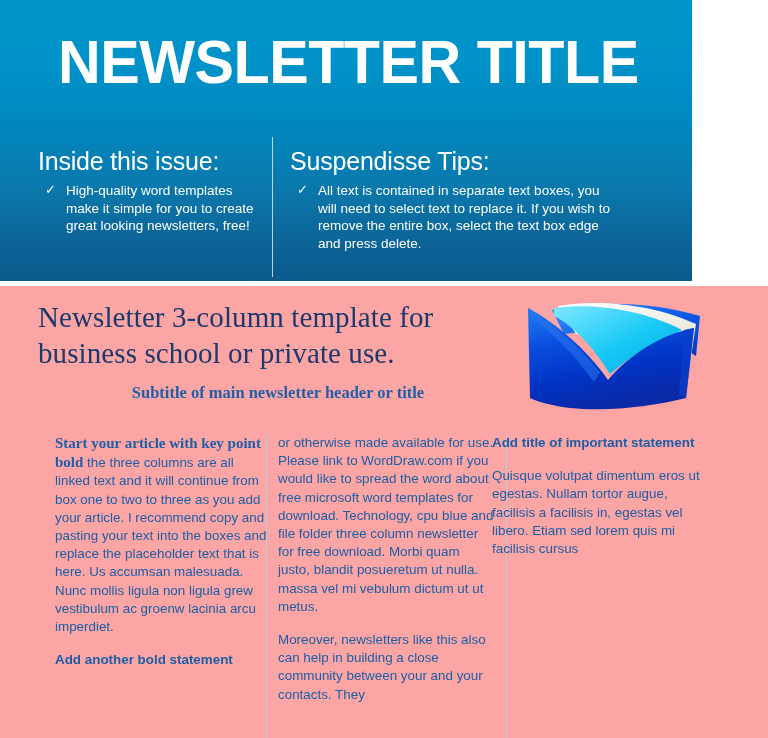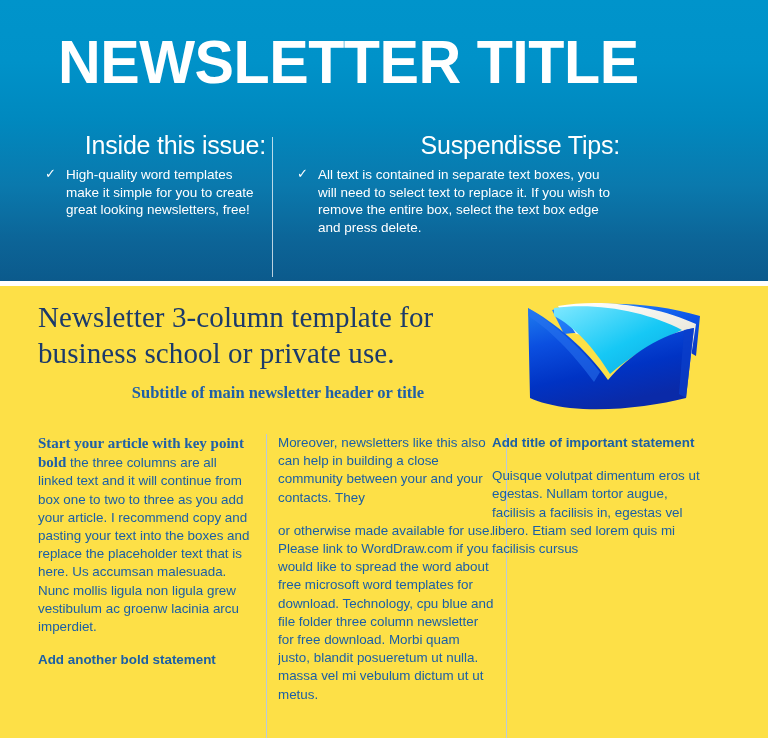--- a/index.html
+++ b/index.html
@@ -11,21 +11,21 @@
     width: 768px;
     height: 738px;
     overflow: hidden;
     font-family: "Liberation Sans", sans-serif;
     position: relative;
   }
 
   
   .header-band {
     position: relative;
-    width: 768px;
+    width: 692px;
     height: 281px;
     background: linear-gradient(to bottom,
         #0094cb 0%,
         #0092c9 22%,
         #0089bf 42%,
         #0a79ad 66%,
         #0c6497 86%,
         #0b5a8c 100%);
     overflow: hidden;
   }
@@ -68,23 +68,22 @@
     height: 140px;
     background: rgba(255,255,255,0.72);
   }
 
   .hdr-heading {
     color: #ffffff;
     font-family: "Liberation Sans", sans-serif;
     font-weight: normal;
     font-size: 25px;
     line-height: 29px;
-    margin: 0 0 6px 0;
+    margin: 16px 0 6px 0;
     letter-spacing: -0.2px;
-    text-align: right;
   }
   .hdr-list {
     list-style: none;
     margin: 0;
     padding: 0;
   }
   .hdr-list li {
     position: relative;
     color: #ffffff;
     font-size: 13.5px;
@@ -100,21 +99,21 @@
     color: #ffffff;
   }
 
   
   .content {
     position: absolute;
     left: 0;
     top: 286px;
     width: 768px;
     height: 452px;
-    background: #fde047;
+    background: #fca5a5;
     overflow: hidden;
   }
 
   .title-block {
     position: absolute;
     left: 38px;
     top: 13px;
     width: 480px;
   }
   .main-title {
@@ -153,21 +152,21 @@
     top: 148px;
     width: 768px;
     height: 304px;
   }
   .col {
     position: absolute;
     top: 0;
     height: 304px;
     overflow: hidden;
   }
-  .col-1 { left: 38px;  width: 216px; }
+  .col-1 { left: 55px;  width: 216px; }
   .col-2 { left: 278px; width: 216px; }
   .col-3 { left: 492px; width: 216px; }
 
   .col-rule {
     position: absolute;
     top: 0;
     width: 1px;
     height: 304px;
     background: #b9c9de;
   }
@@ -284,22 +283,22 @@
 
     <div class="col-rule rule-1"></div>
     <div class="col-rule rule-2"></div>
 
     <div class="col col-1">
       <p><span class="lead-bold">Start your article with key point bold</span><span> the three columns are all linked text and it will continue from box one to two to three as you add your article. I recommend copy and pasting your text into the boxes and replace the placeholder text that is here. Us accumsan malesuada. Nunc mollis ligula non ligula grew vestibulum ac groenw lacinia arcu imperdiet.</span></p>
       <p class="col-head">Add another bold statement</p>
     </div>
 
     <div class="col col-2">
+      <p>or otherwise made available for use. Please link to WordDraw.com if you would like to spread the word about free microsoft word templates for download. Technology, cpu blue and file folder three column newsletter for free download. Morbi quam justo, blandit posueretum ut nulla. massa vel mi vebulum dictum ut ut metus.</p>
       <p>Moreover, newsletters like this also can help in building a close community between your and your contacts. They</p>
-      <p>or otherwise made available for use. Please link to WordDraw.com if you would like to spread the word about free microsoft word templates for download. Technology, cpu blue and file folder three column newsletter for free download. Morbi quam justo, blandit posueretum ut nulla. massa vel mi vebulum dictum ut ut metus.</p>
     </div>
 
     <div class="col col-3">
       <p class="col-head">Add title of important statement</p>
       <p>Quisque volutpat dimentum eros ut egestas. Nullam tortor augue, facilisis a facilisis in, egestas vel libero. Etiam sed lorem quis mi facilisis cursus</p>
     </div>
 
   </div>
 </div>
 

